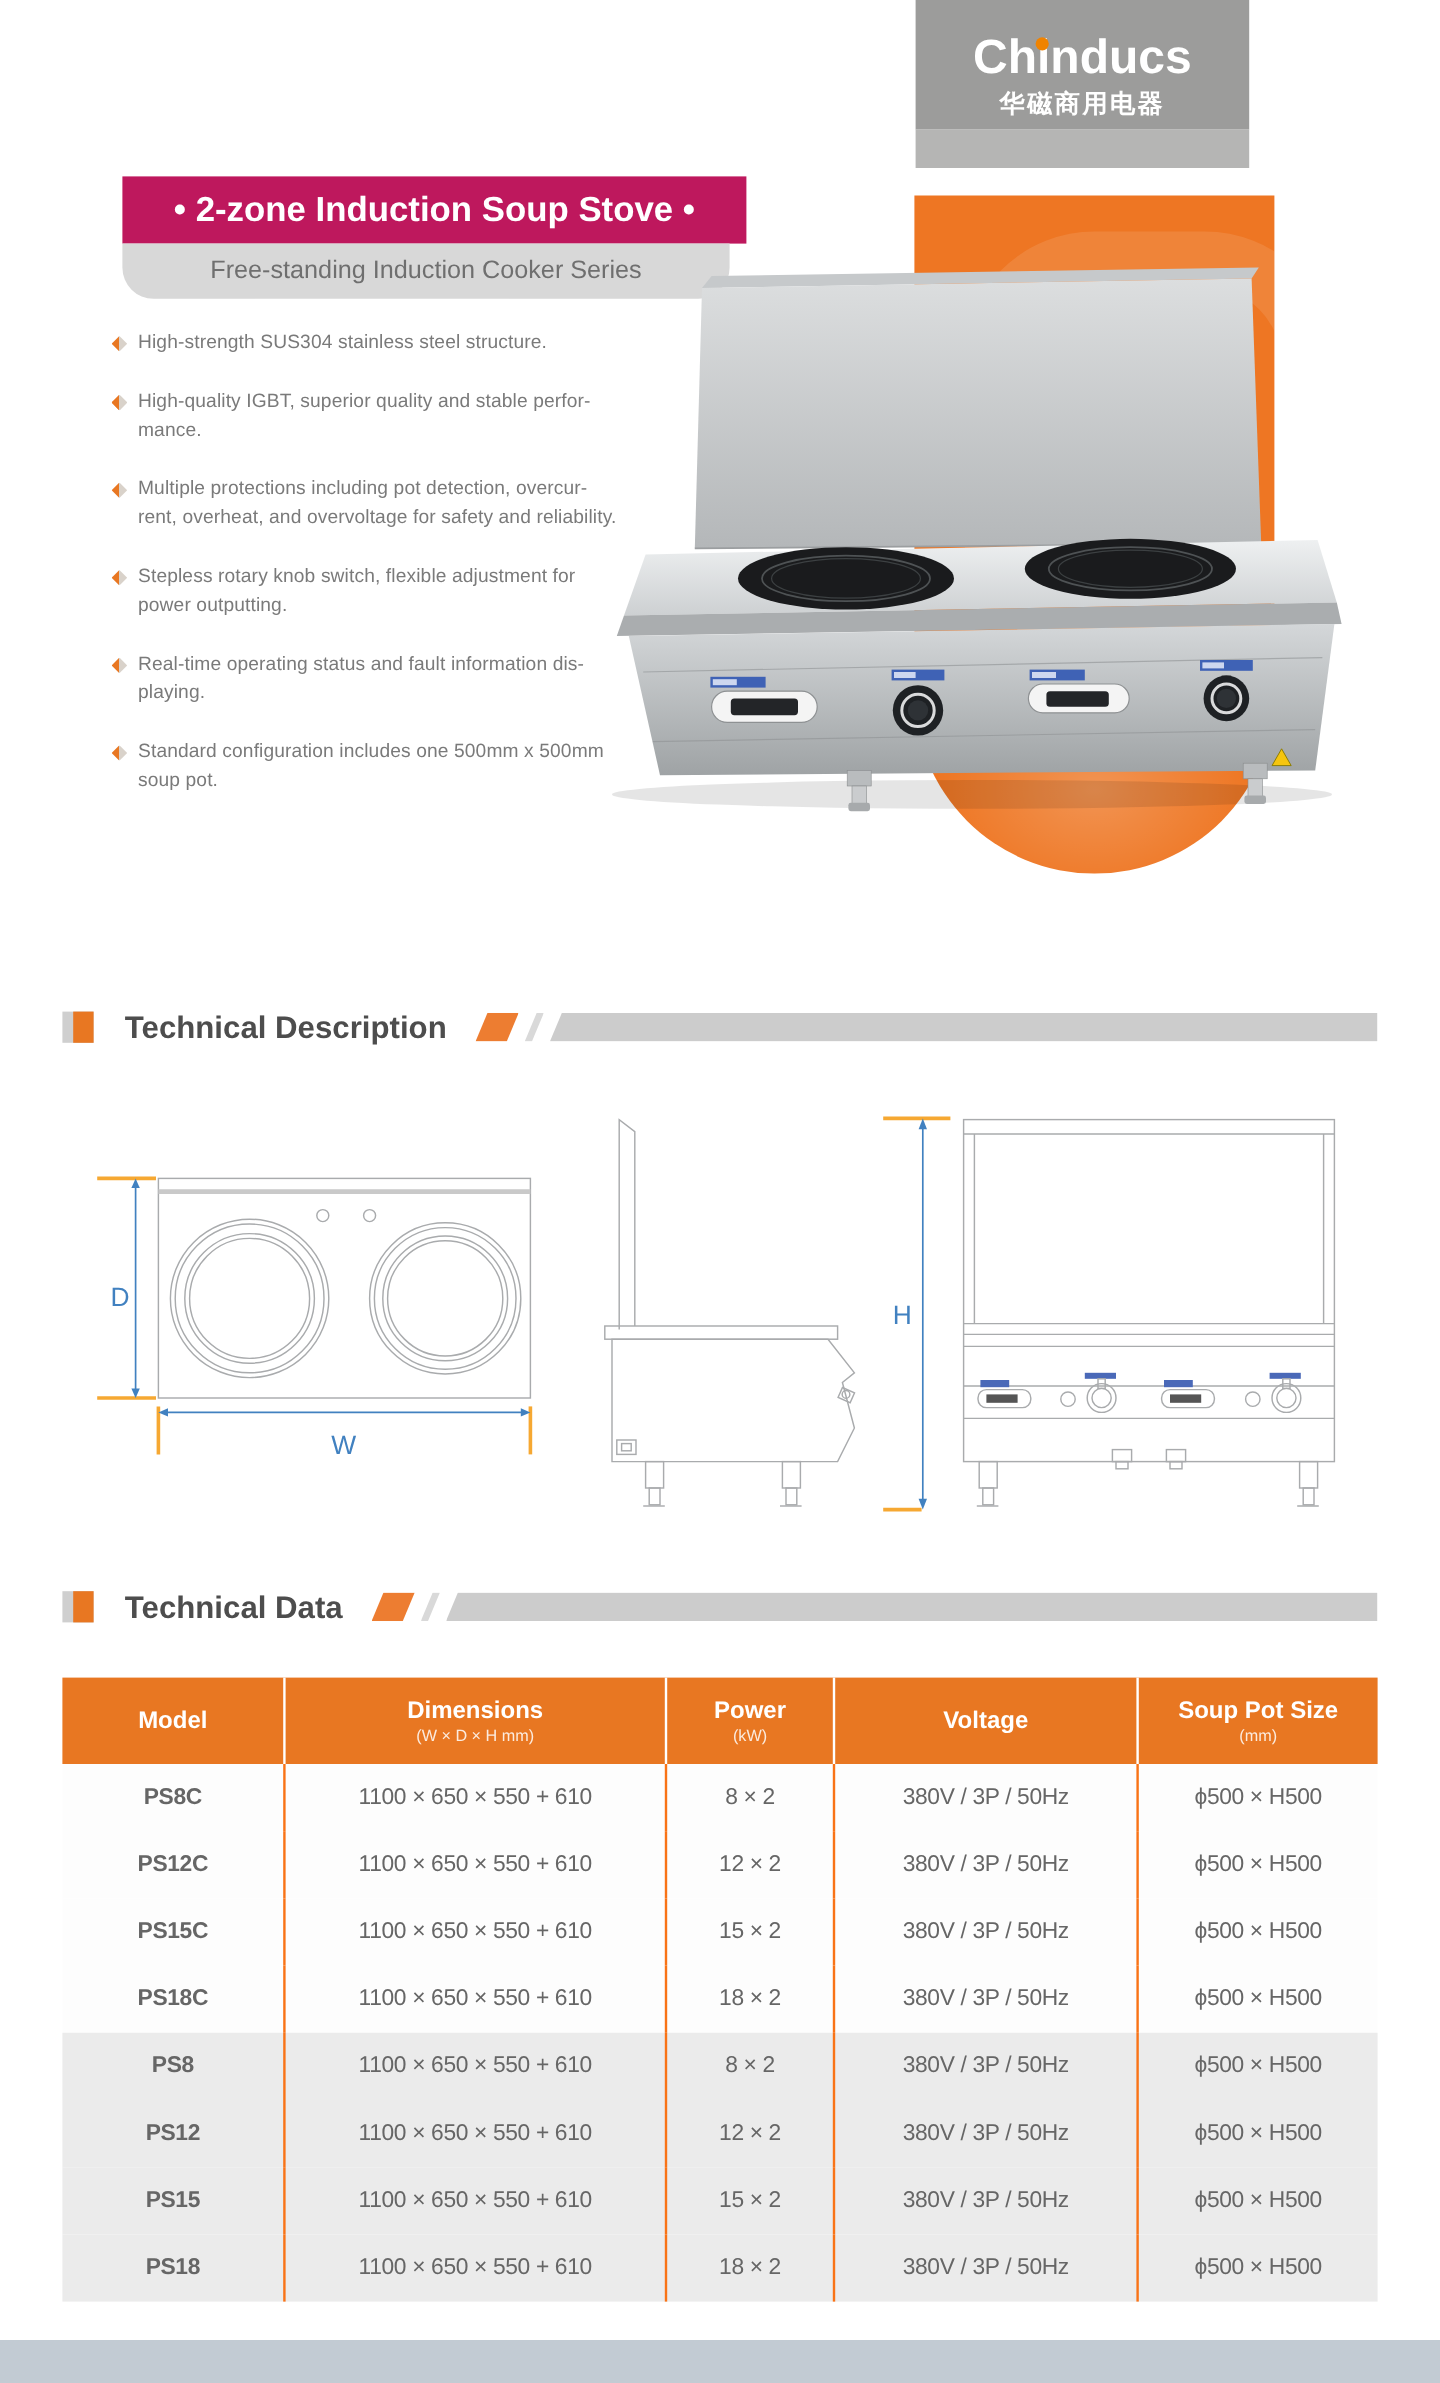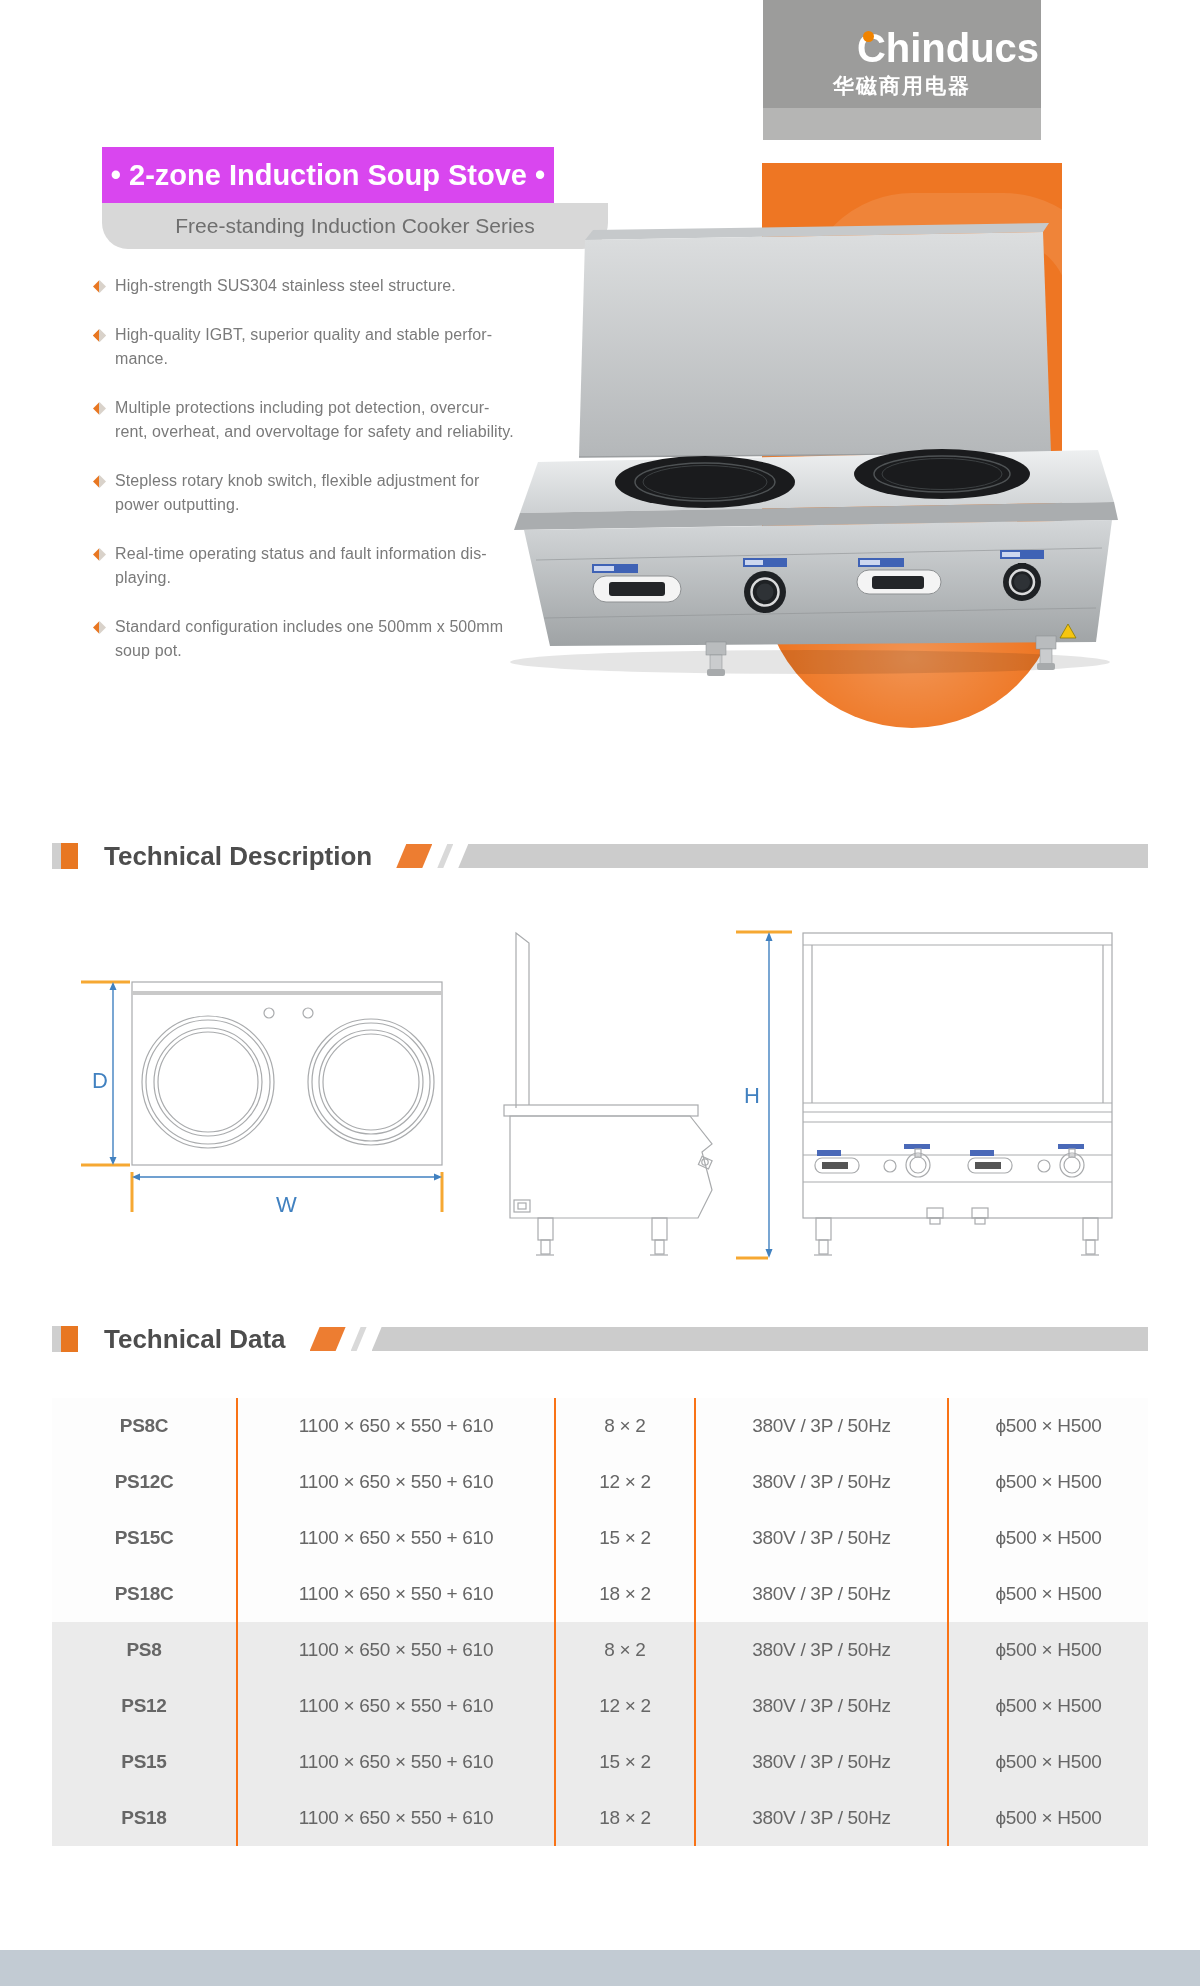--- a/index.html
+++ b/index.html
@@ -4,26 +4,26 @@
 <style>
   html,body{margin:0;padding:0;background:#ffffff;}
   .page{
     position:relative;width:1200px;height:1986px;background:#fff;
     font-family:"Liberation Sans", sans-serif;overflow:hidden;margin:0 auto;
   }
   
   .logo-box{position:absolute;left:763px;top:0;width:278px;height:108px;background:#9c9c9b;}
   .logo-strip{position:absolute;left:763px;top:108px;width:278px;height:32px;background:#b5b5b4;}
   .brand{position:absolute;left:0;top:26px;width:278px;text-align:center;color:#fff;
-         font-size:40px;font-weight:bold;letter-spacing:0;line-height:44px;padding-left:46px;}
+         font-size:40px;font-weight:bold;letter-spacing:0;line-height:44px;}
   .brand-dot{position:absolute;left:100px;top:31px;width:11px;height:11px;border-radius:50%;background:#f08300;}
   .brand-cn{position:absolute;left:0;top:72px;width:278px;text-align:center;color:#fff;
             font-size:21px;font-weight:bold;letter-spacing:2px;}
   
-  .title-banner{position:absolute;left:102px;top:147px;width:452px;height:56px;background:#d946ef;
+  .title-banner{position:absolute;left:102px;top:147px;width:520px;height:56px;background:#be185d;
                 display:flex;align-items:center;justify-content:center;color:#fff;
                 font-size:29px;font-weight:bold;}
   .subtitle-bar{position:absolute;left:102px;top:203px;width:506px;height:46px;background:#d8d8d8;
                 border-radius:0 0 26px 26px;display:flex;align-items:center;justify-content:center;
                 color:#6f6f6f;font-size:21px;}
   
   .features{position:absolute;left:93px;top:274px;width:470px;list-style:none;margin:0;padding:0;}
   .features li{position:relative;margin:0 0 25px 0;padding-left:22px;color:#7a7a7a;
                font-size:16px;line-height:24px;letter-spacing:.1px;white-space:pre-line;}
   .features li .bullet{position:absolute;left:0;top:6px;width:13px;height:13px;
@@ -315,20 +315,40 @@
       </div>
     <div class="sh-title">Technical Data</div>
     <div class="sh-slashes">
       <div class="sh-slash-orange"></div>
       <div class="sh-slash-gray"></div>
       <div class="sh-bar"></div>
     </div>
   </div>
 
   <div class="spec-table">
+    <div class="t-head">
+      <div class="th">
+        <span class="main">Model</span>
+      </div>
+      <div class="th">
+        <span class="main">Dimensions</span>
+        <span class="sub">(W × D × H mm)</span>
+      </div>
+      <div class="th">
+        <span class="main">Power</span>
+        <span class="sub">(kW)</span>
+      </div>
+      <div class="th">
+        <span class="main">Voltage</span>
+      </div>
+      <div class="th">
+        <span class="main">Soup Pot Size</span>
+        <span class="sub">(mm)</span>
+      </div>
+    </div>
     <div class="tr light">
       <div class="td">PS8C</div>
       <div class="td">1100 × 650 × 550 + 610</div>
       <div class="td">8 × 2</div>
       <div class="td">380V / 3P / 50Hz</div>
       <div class="td">ϕ500 × H500</div>
     </div>
     <div class="tr light">
       <div class="td">PS12C</div>
       <div class="td">1100 × 650 × 550 + 610</div>

